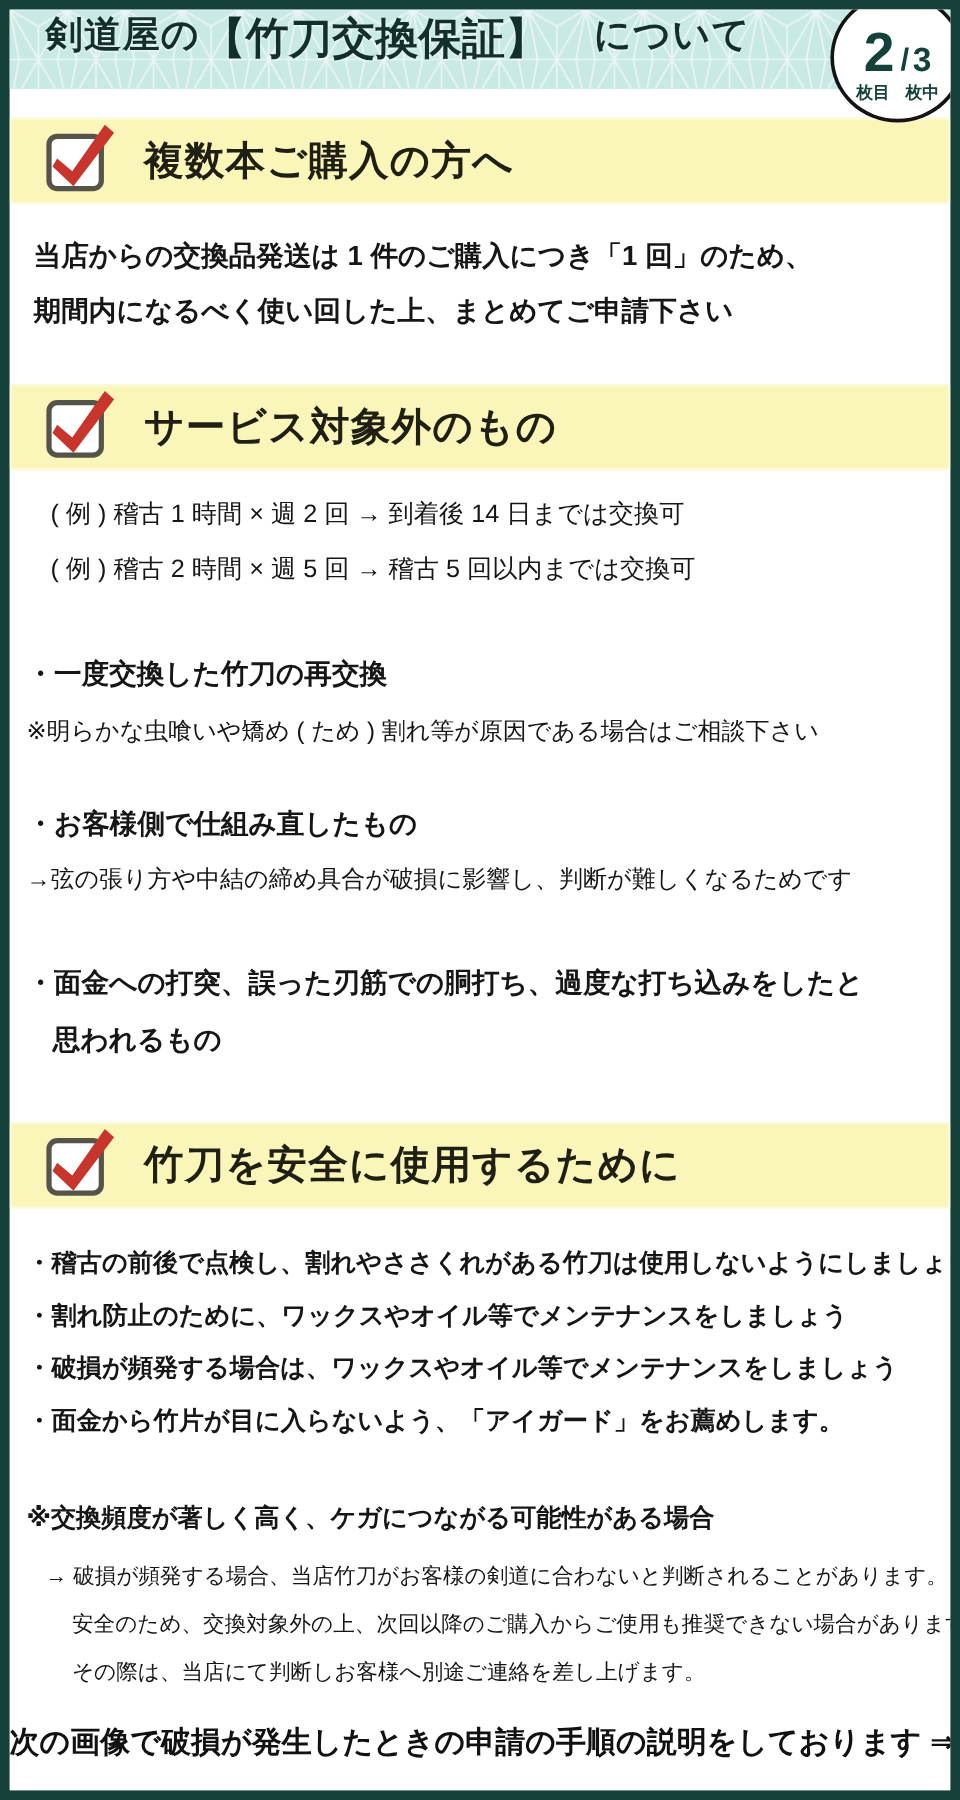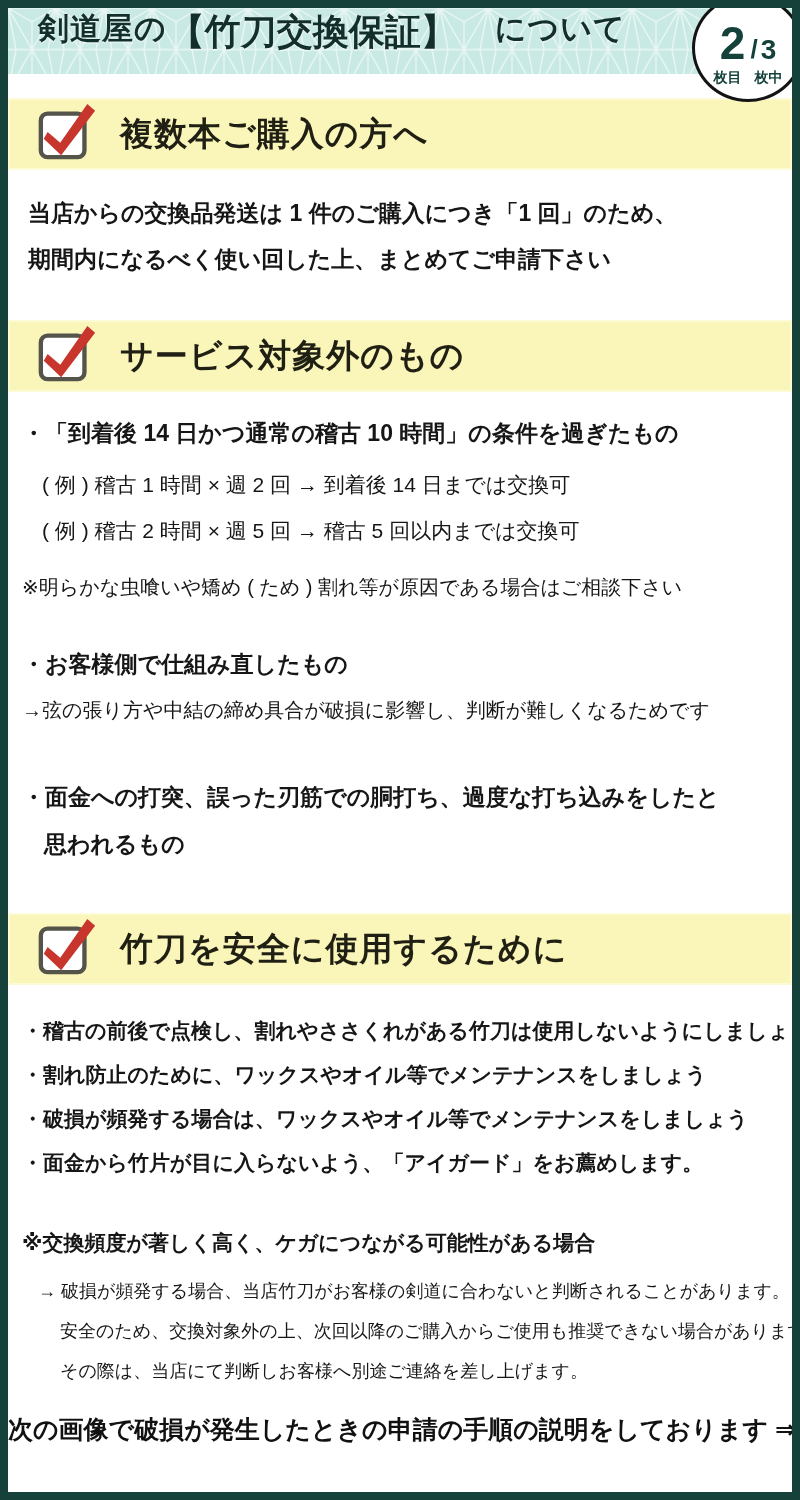--- a/index.html
+++ b/index.html
@@ -130,26 +130,26 @@
   </div>
 
   <div class="banner mt38">
     <svg class="check-icon" viewBox="0 0 64 64" aria-hidden="true">
       <rect x="5" y="13" width="45" height="45" rx="7" fill="#ffffff" stroke="#55544a" stroke-width="4.5"></rect>
       <path d="M12 32 L25 43 L53 3 L61 10 L26 56 L8 39 Z" fill="#c8352d"></path>
     </svg>
     <h2>サービス対象外のもの</h2>
   </div>
 
-  <div class="bullet txt mt26">・「到着後 14 日かつ通常の稽古 10 時間」の条件を過ぎたもの</div>
   <div class="examples txt">
     <div>( 例 ) 稽古 1 時間 × 週 2 回 → 到着後 14 日までは交換可</div>
     <div>( 例 ) 稽古 2 時間 × 週 5 回 → 稽古 5 回以内までは交換可</div>
   </div>
 
+  <div class="bullet txt mt48">・一度交換した竹刀の再交換</div>
   <div class="note txt mt20">※明らかな虫喰いや矯め ( ため ) 割れ等が原因である場合はご相談下さい</div>
 
   <div class="bullet txt mt48">・お客様側で仕組み直したもの</div>
   <div class="note txt mt18">→弦の張り方や中結の締め具合が破損に影響し、判断が難しくなるためです</div>
 
   <div class="bullet txt mt50" style="line-height:47px;">
     <span>・面金への打突、誤った刃筋での胴打ち、過度な打ち込みをしたと</span>
     <span class="indent2">思われるもの</span>
   </div>
 

